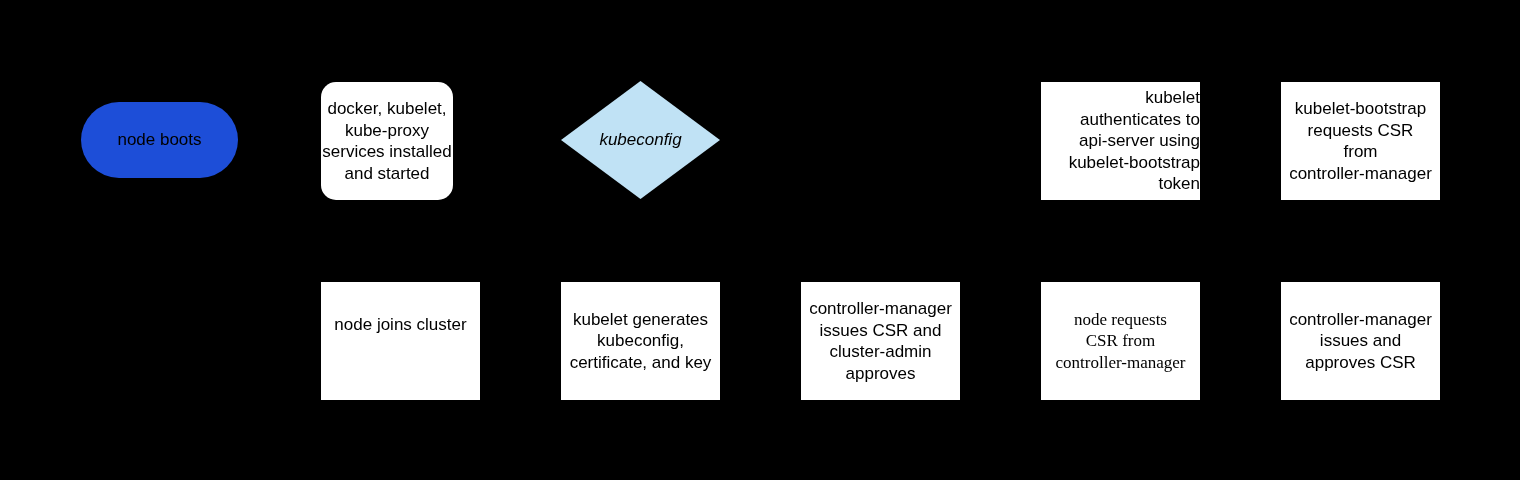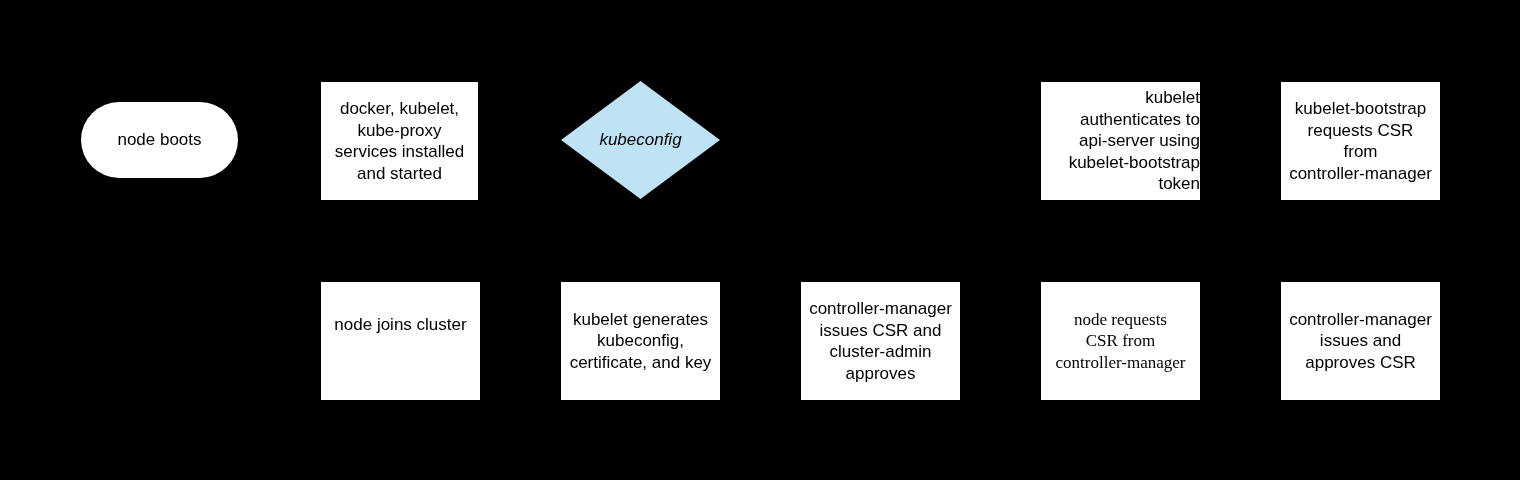--- a/index.html
+++ b/index.html
@@ -31,21 +31,21 @@
     line-height: 21.5px;
     letter-spacing: 0px;
   }
   .node .label {
     display: block;
     width: 100%;
     white-space: pre-line;
   }
   
   .shape-terminator {
-    background: #ffffff;
+    background: #1d4ed8;
     border-radius: 38px;
   }
   
   .shape-process {
     background: #ffffff;
   }
   
   .shape-decision {
     background: transparent;
     font-style: italic;
@@ -77,21 +77,21 @@
 </style>
 </head>
 <body>
 
 <div id="canvas">
 
   <div class="node shape-terminator" style="left:81px; top:102px; width:157px; height:76px;">
     <span class="label">node boots</span>
   </div>
 
-  <div class="node shape-process" style="left:321px; top:82px; width:157px; height:118px;">
+  <div class="node shape-process" style="left:321px; top:82px; width:132px; height:118px;border-radius:15px;">
     <span class="label">docker, kubelet,
 kube-proxy
 services installed
 and started</span>
   </div>
 
   <div class="node shape-decision" style="left:561px; top:81px; width:159px; height:118px;">
     <span class="diamond-fill"></span>
     <span class="label">kubeconfig</span>
   </div>

